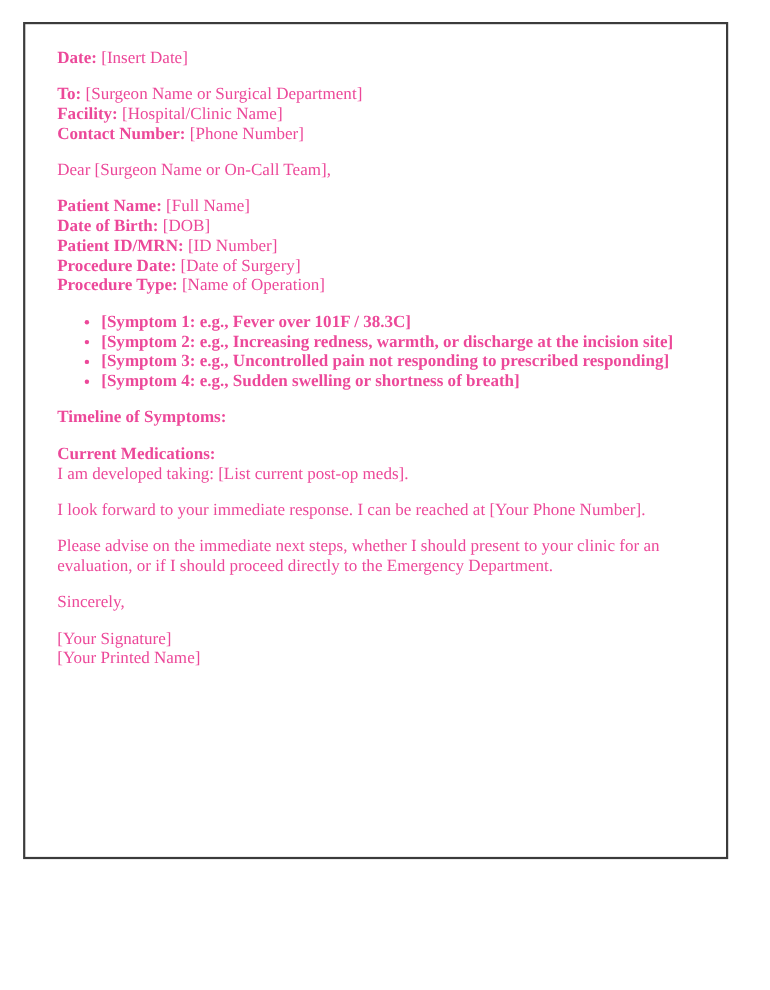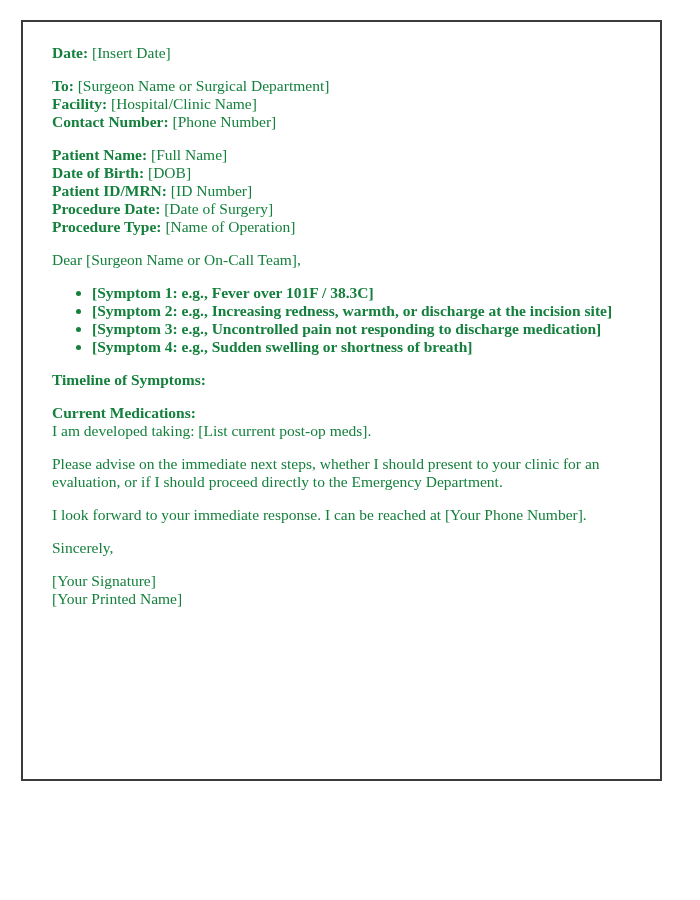--- a/index.html
+++ b/index.html
@@ -16,21 +16,21 @@
     top: 20px;
     width: 641px;
     height: 761px;
     box-sizing: border-box;
     background: #ffffff;
     border: 2px solid #3b3b3b;
     padding: 22px 32px 0 29px;
     font-family: "Liberation Serif", "DejaVu Serif", serif;
     font-size: 15.5px;
     line-height: 18px;
-    color: #15803d;
+    color: #ec4899;
   }
   .letter-box p {
     margin: 15px 0;
   }
   .letter-box p:first-child {
     margin-top: 0;
   }
   .letter-box ul {
     margin: 15px 0;
     padding-left: 40px;
@@ -50,49 +50,49 @@
     <span>[Insert Date]</span></p>
 
   <p><b>To:</b>
     <span>[Surgeon Name or Surgical Department]</span><br>
     <b>Facility:</b>
     <span>[Hospital/Clinic Name]</span><br>
     <b>Contact Number:</b>
     <span>[Phone Number]</span></p>
 
 
+  <p>Dear [Surgeon Name or On-Call Team],</p>
+
   <p><b>Patient Name:</b>
     <span>[Full Name]</span><br>
     <b>Date of Birth:</b>
     <span>[DOB]</span><br>
     <b>Patient ID/MRN:</b>
     <span>[ID Number]</span><br>
     <b>Procedure Date:</b>
     <span>[Date of Surgery]</span><br>
     <b>Procedure Type:</b>
     <span>[Name of Operation]</span></p>
 
-  <p>Dear [Surgeon Name or On-Call Team],</p>
-
 
   <ul>
     <li>[Symptom 1: e.g., Fever over 101F / 38.3C]</li>
     <li>[Symptom 2: e.g., Increasing redness, warmth, or discharge at the incision site]</li>
-    <li>[Symptom 3: e.g., Uncontrolled pain not responding to discharge medication]</li>
+    <li>[Symptom 3: e.g., Uncontrolled pain not responding to prescribed responding]</li>
     <li>[Symptom 4: e.g., Sudden swelling or shortness of breath]</li>
   </ul>
 
   <p><b>Timeline of Symptoms:</b><br>
     </p>
 
   <p><b>Current Medications:</b><br>
     <span>I am developed taking: [List current post-op meds].</span></p>
 
+  <p>I look forward to your immediate response. I can be reached at [Your Phone Number].</p>
+
   <p>Please advise on the immediate next steps, whether I should present to your clinic for an evaluation, or if I should proceed directly to the Emergency Department.</p>
-
-  <p>I look forward to your immediate response. I can be reached at [Your Phone Number].</p>
 
   <p>Sincerely,</p>
 
   <p><span>[Your Signature]</span><br>
     <span>[Your Printed Name]</span></p>
 
 </div>
 
 </body></html>

